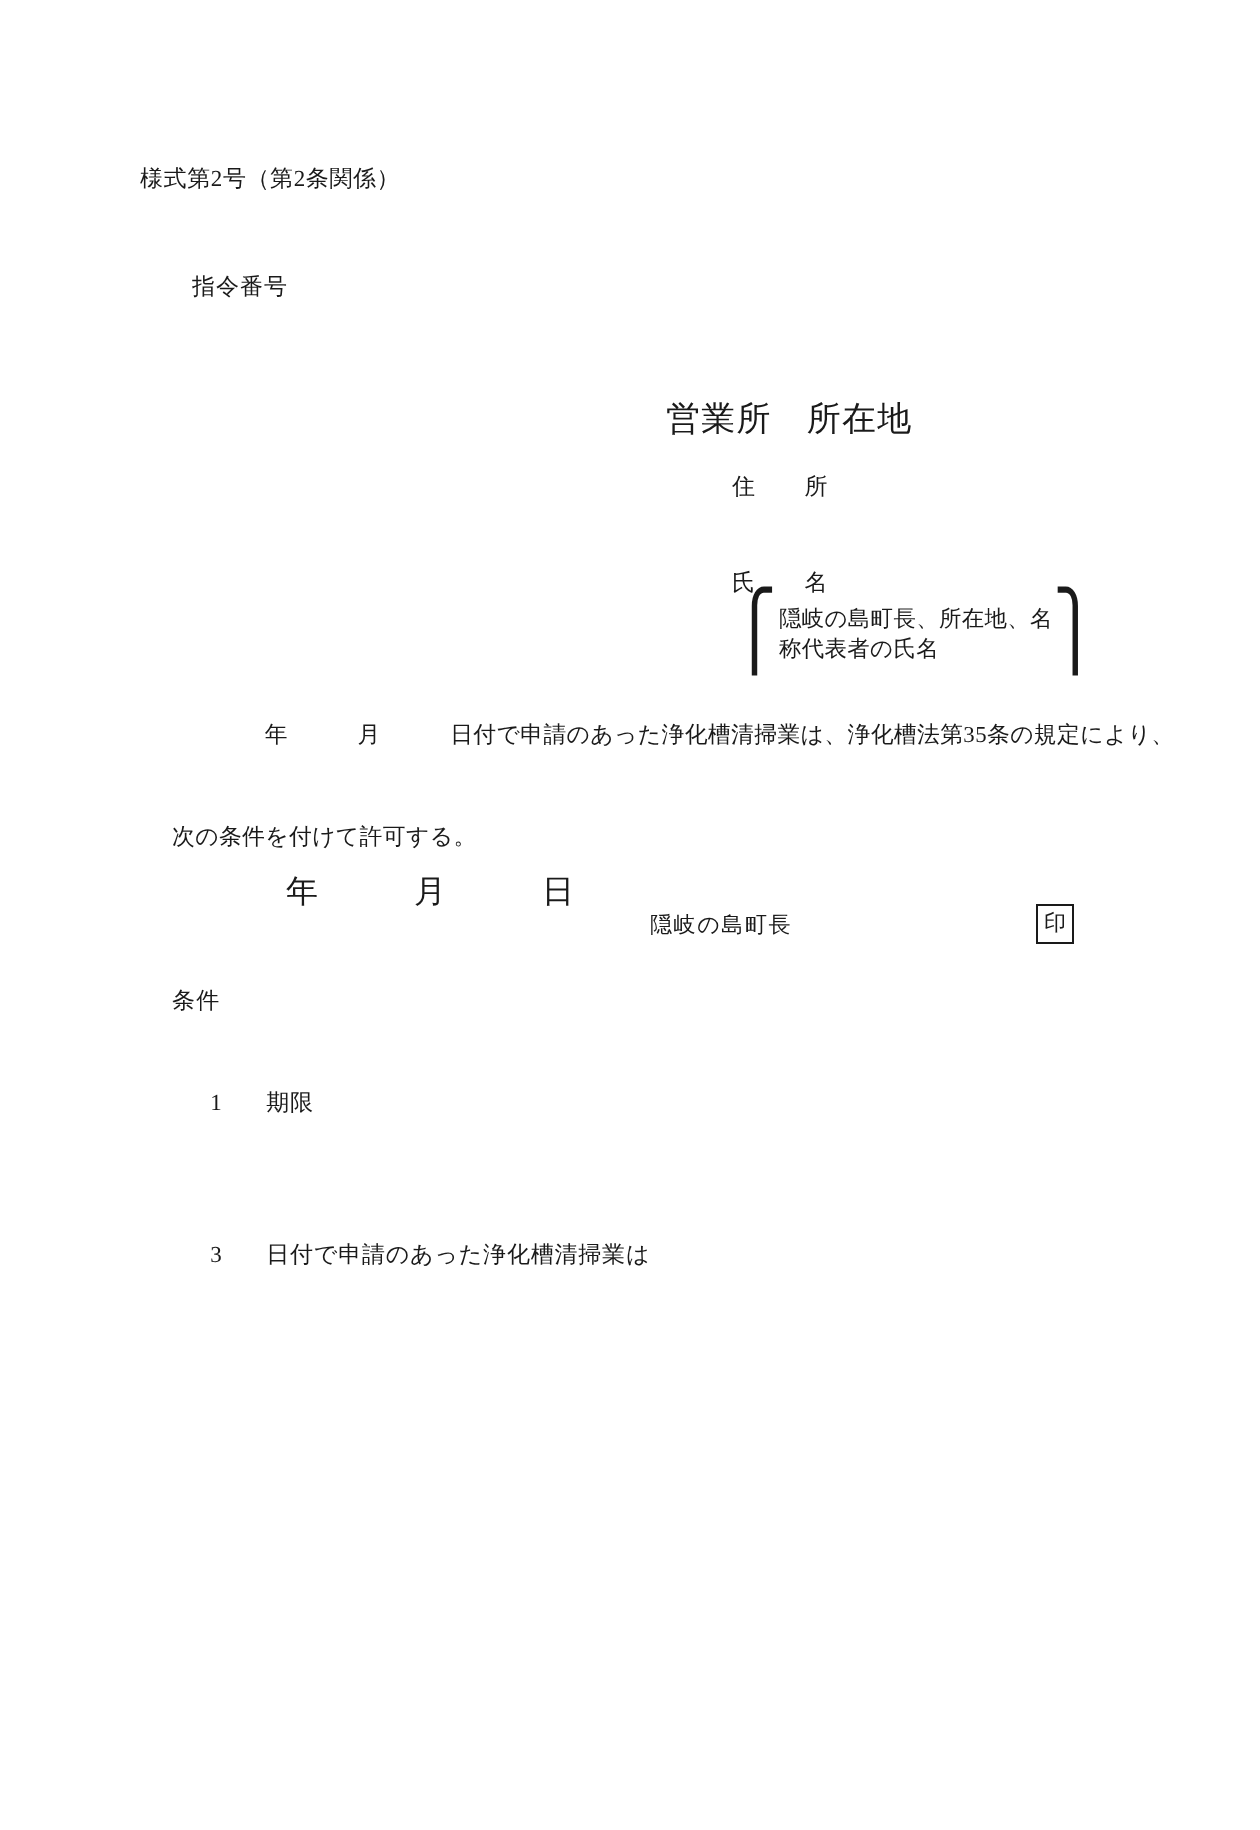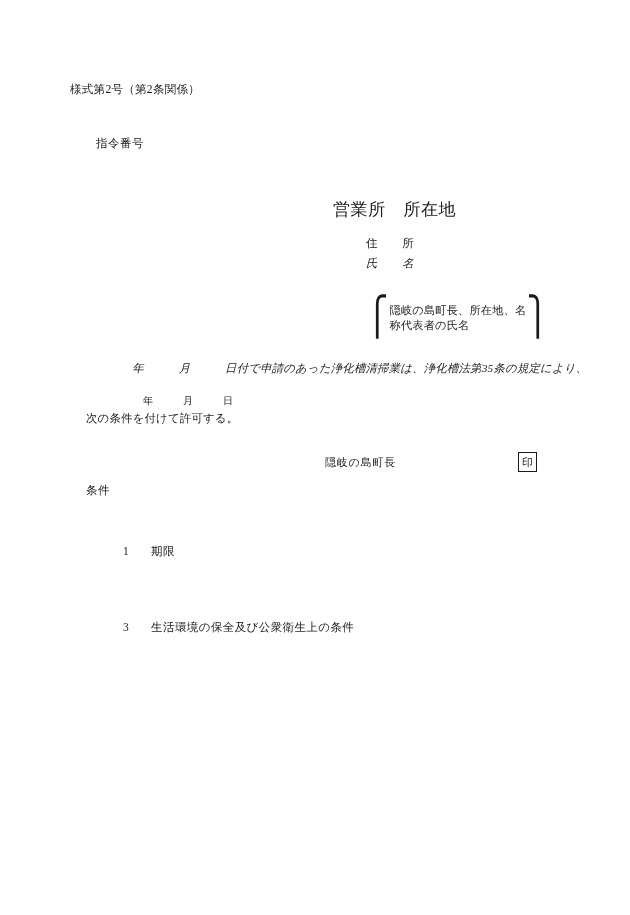--- a/index.html
+++ b/index.html
@@ -53,24 +53,23 @@
     margin-left: 20px;
   }
   .addr-line {
     left: 366px;
     top: 236px;
     font-size: 11.5px;
     letter-spacing: 0.6px;
   }
   .name-line {
     left: 366px;
-    top: 256px;
+    top: 284px;
     font-size: 11.5px;
     letter-spacing: 0.6px;
-    font-style: italic;
   }
   
   .note-wrap {
     left: 366px;
     top: 303px;
     font-size: 11.2px;
     display: flex;
     align-items: stretch;
   }
   .brace {
@@ -91,34 +90,33 @@
   .note-lines span { letter-spacing: 0.2px; }
 
   .body-para {
     left: 86px;
     top: 357px;
     width: 506px;
     font-size: 11.4px;
     line-height: 22px;
     white-space: normal;
     letter-spacing: 0.2px;
-    font-style: italic;
   }
   .body-para-l2 {
     left: 86px;
     top: 379px;
     font-size: 11.4px;
     letter-spacing: 0.2px;
     margin-top: 32px;
   }
 
   .date-line {
     left: 143px;
-    top: 394px;
-    font-size: 10px;
+    top: 436px;
+    font-size: 16px;
   }
 
   .signer {
     left: 325px;
     top: 455px;
     font-size: 11px;
     letter-spacing: 0.8px;
   }
   .seal {
     left: 518px;
@@ -126,29 +124,29 @@
     width: 17px;
     height: 18px;
     border: 1px solid #1a1a1a;
     font-size: 11px;
     line-height: 18px;
     text-align: center;
   }
 
   .cond-head {
     left: 86px;
-    top: 483px;
+    top: 493px;
     font-size: 11.5px;
     letter-spacing: 0.6px;
     text-align: right;
   }
   .cond-item {
     font-size: 11.5px;
     letter-spacing: 0.4px;
-    left: 110px;
+    left: 92px;
   }
   .cond-1 { top: 532px; }
   .cond-2 { top: 570px; }
   .cond-3 { top: 608px; }
   .cond-num { display: inline-block; width: 28px; }
 </style>
 </head>
 <body>
 
 <div class="page">
@@ -182,16 +180,16 @@
   <div class="abs seal">印</div>
 
   <div class="abs cond-head">条件</div>
 
   <div class="abs cond-item cond-1">
     <span class="cond-num">1</span><span>期限</span>
   </div>
 
 
   <div class="abs cond-item cond-3">
-    <span class="cond-num">3</span><span>生活環境の保全及び公衆衛生上の条件</span>
+    <span class="cond-num">3</span><span>日付で申請のあった浄化槽清掃業は</span>
   </div>
 
 </div>
 
 </body></html>

